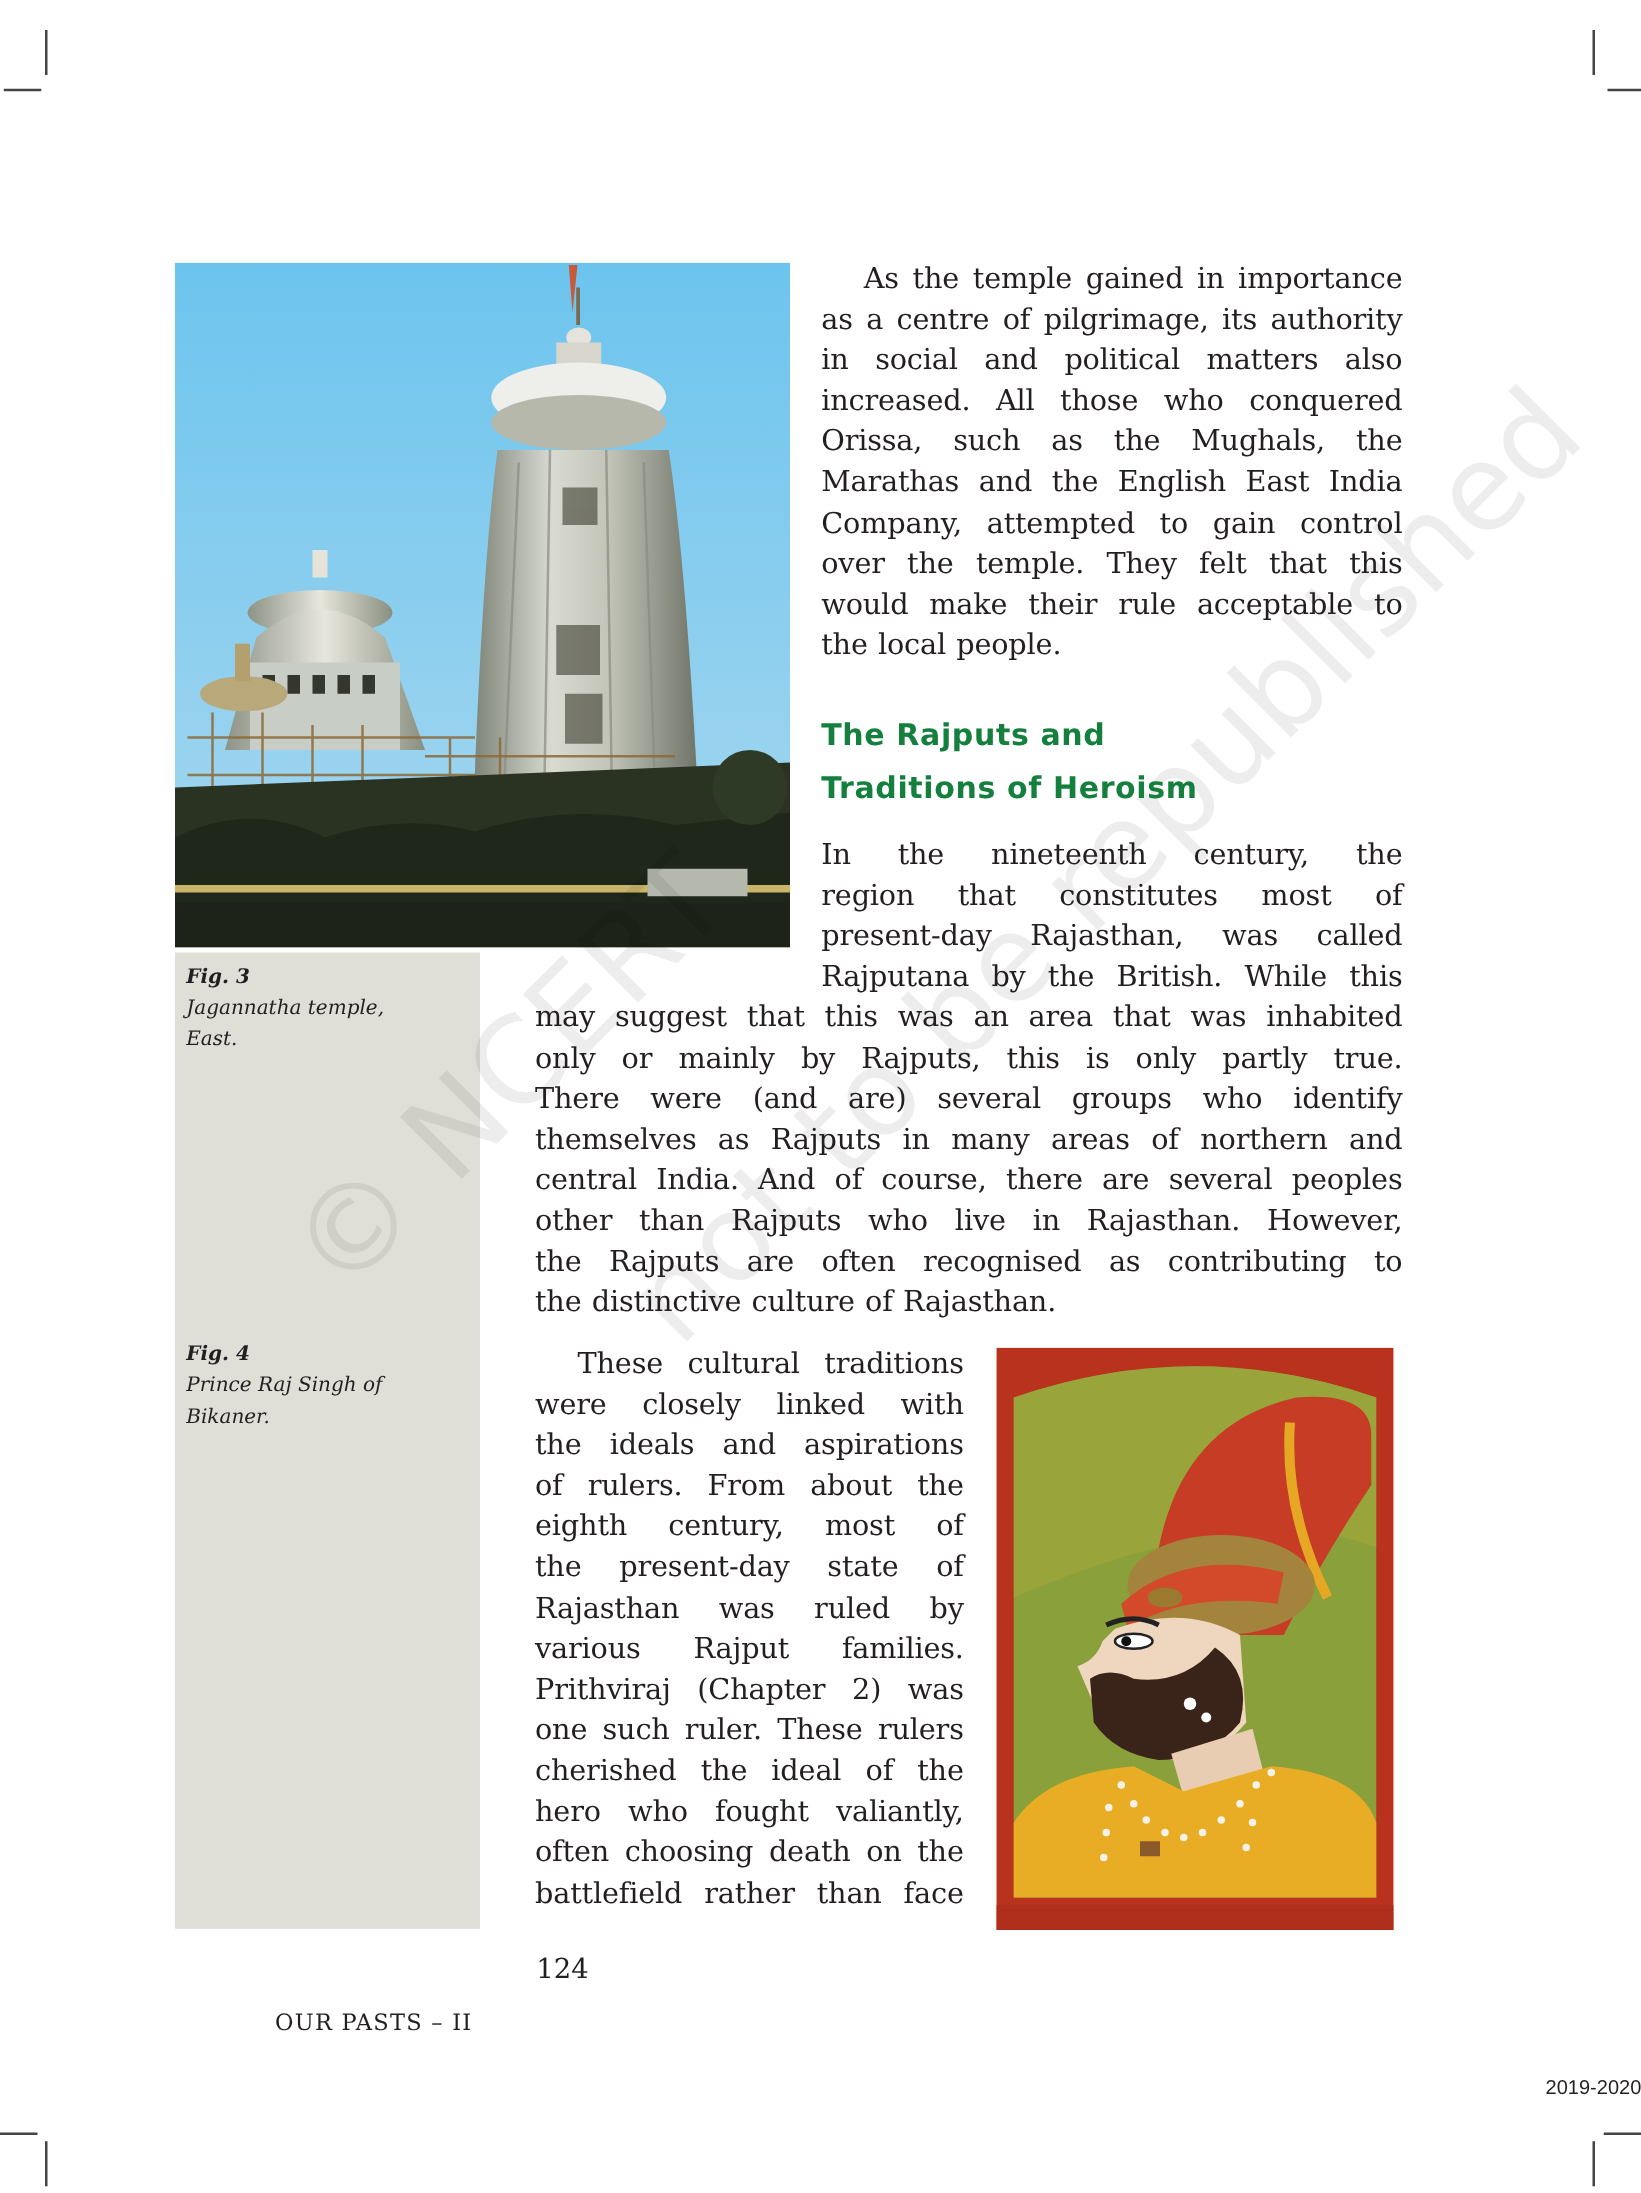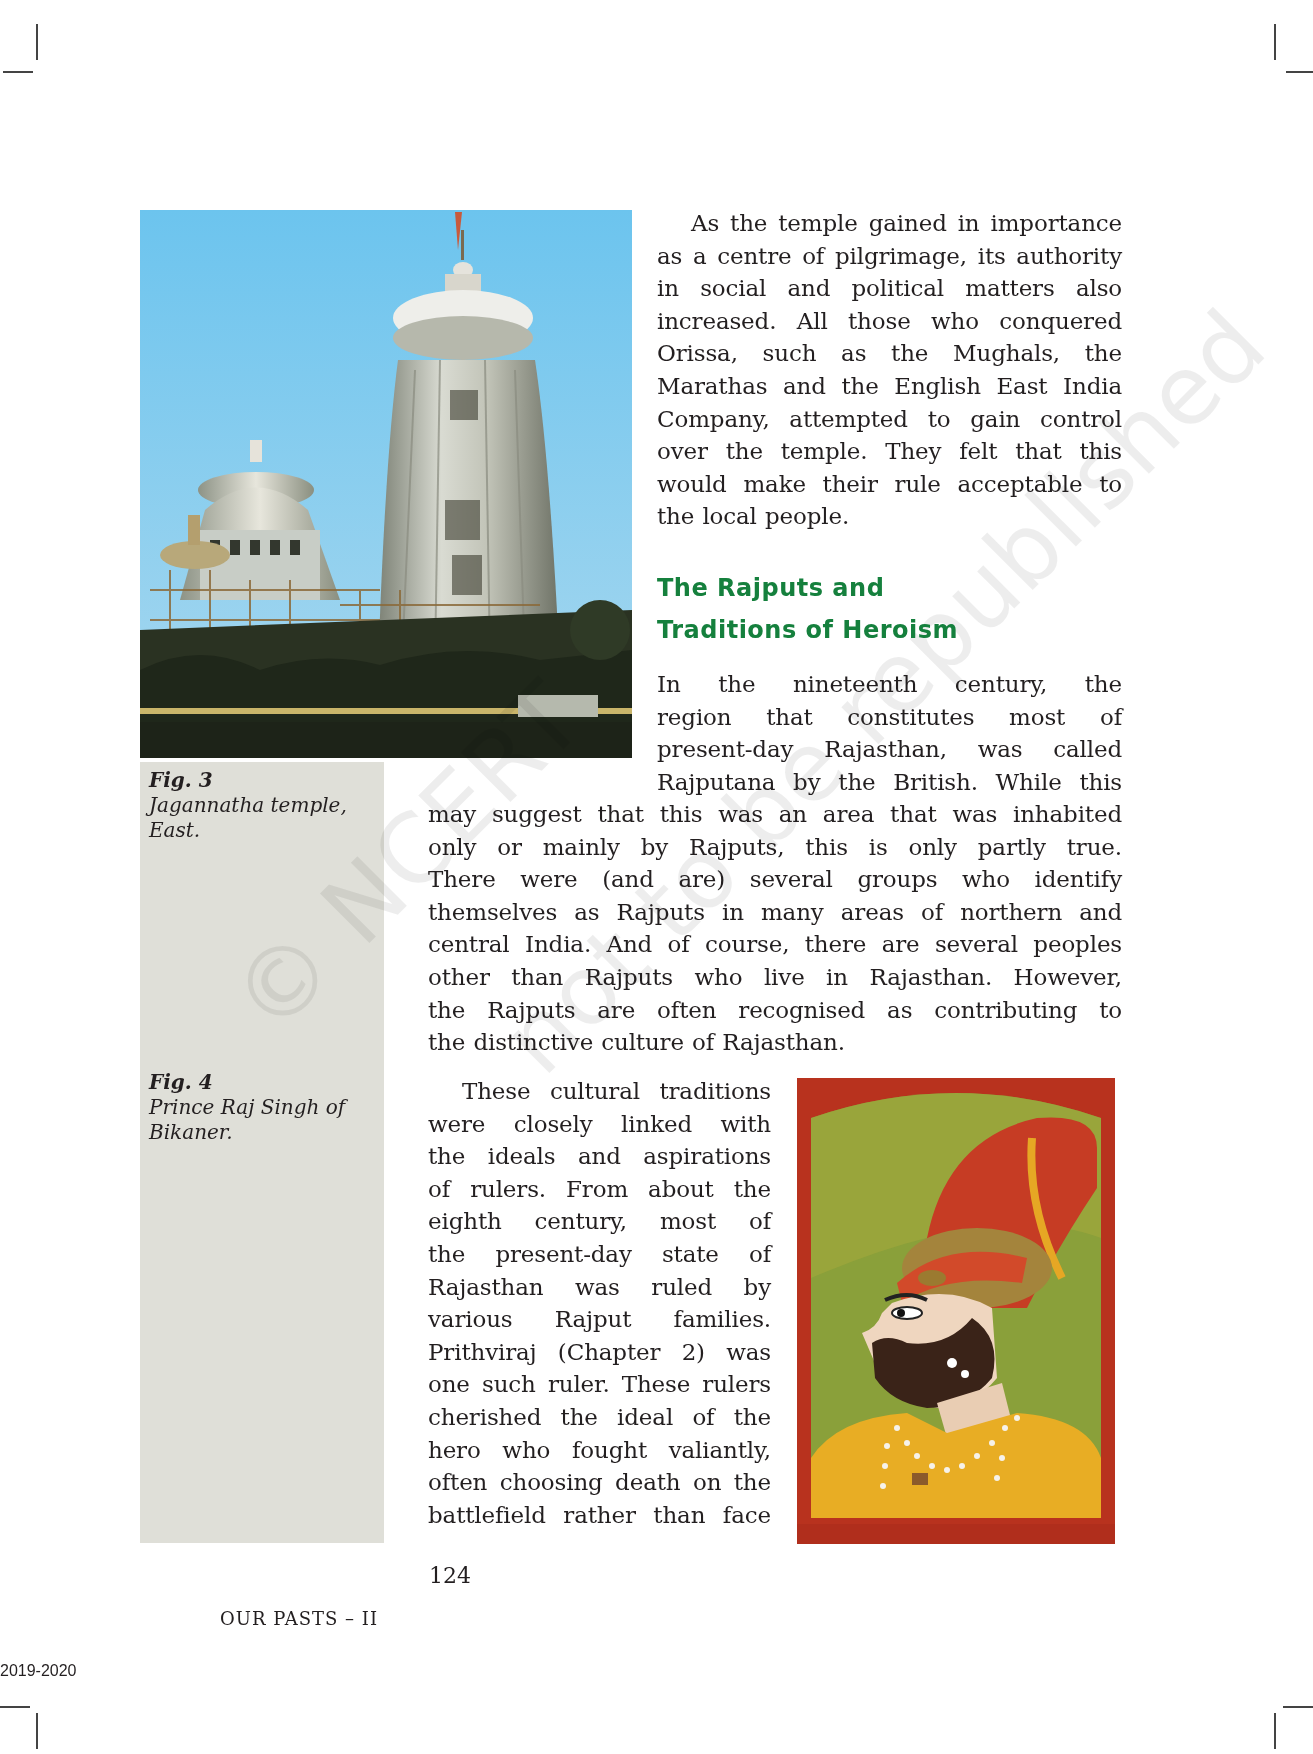--- a/index.html
+++ b/index.html
@@ -14,21 +14,21 @@
   .h { height: 1.5px; width: 30px; }
 
   .fig-temple {
     position: absolute; left: 140px; top: 210px; width: 492px; height: 548px;
     overflow: hidden;
   }
   .sidebar {
     position: absolute; left: 140px; top: 762px; width: 244px; height: 781px;
     background: #dfdfd8;
   }
-  .caption { position: absolute; left: 149px; font-size: 20px; line-height: 25px; color: #231f20; }
+  .caption { position: absolute; left: 149px; font-size: 16px; line-height: 25px; color: #231f20; }
   .caption .fig { font-weight: bold; font-style: italic; display: block; }
   .caption .desc { font-style: italic; display: block; }
 
   .para {
     position: absolute; font-size: 23px; line-height: 32.6px;
     text-align: justify; text-align-last: justify; letter-spacing: -0.15px;
     word-spacing: 1px;
   }
   .para .ln { display: block; white-space: nowrap; text-align: justify; text-align-last: justify; }
   .para .ln.last { text-align-last: left; }
@@ -45,21 +45,21 @@
   .portrait {
     position: absolute; left: 797px; top: 1078px; width: 318px; height: 466px;
     overflow: hidden;
   }
   .footer-title {
     position: absolute; left: 220px; top: 1568px; font-size: 18px; letter-spacing: 1px;
     font-variant: small-caps; color: #231f20; margin-top: 40px;
   }
   .page-num { position: absolute; left: 429px; top: 1563px; font-size: 22px; }
   .year {
-    position: absolute; left: 0; width: 1313px; top: 1662px; text-align: left;
+    position: absolute; left: 0; width: 1313px; top: 1662px; text-align: right;
     font-family: "Liberation Sans", "DejaVu Sans", sans-serif; font-size: 16px; color: #231f20;
   }
   .watermark {
     position: absolute; left: 250px; top: 960px; width: 1000px;
     transform: rotate(-45deg); transform-origin: left center;
     font-family: "DejaVu Sans", sans-serif; font-size: 96px; color: rgba(0,0,0,0.07);
     white-space: nowrap; pointer-events: none;
   }
   .watermark2 {
     position: absolute; left: 520px; top: 1000px;

